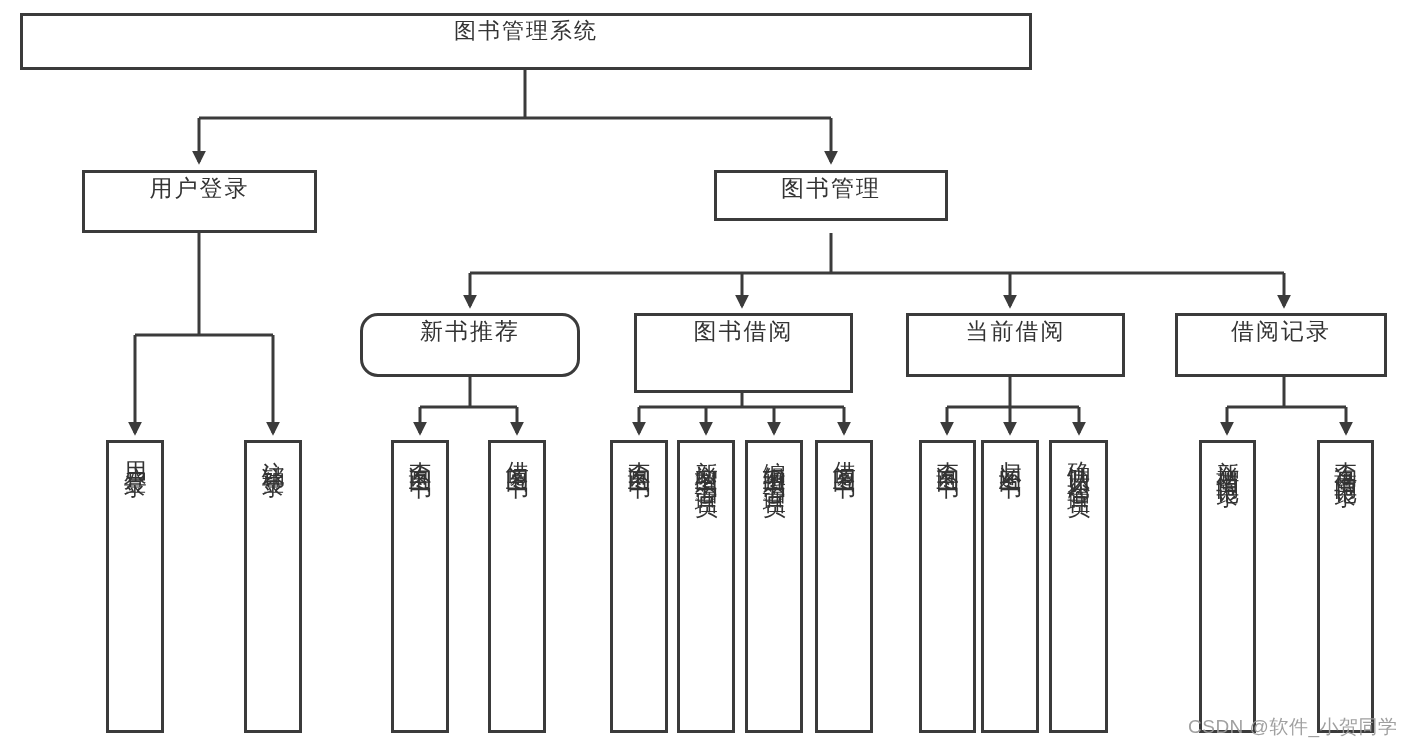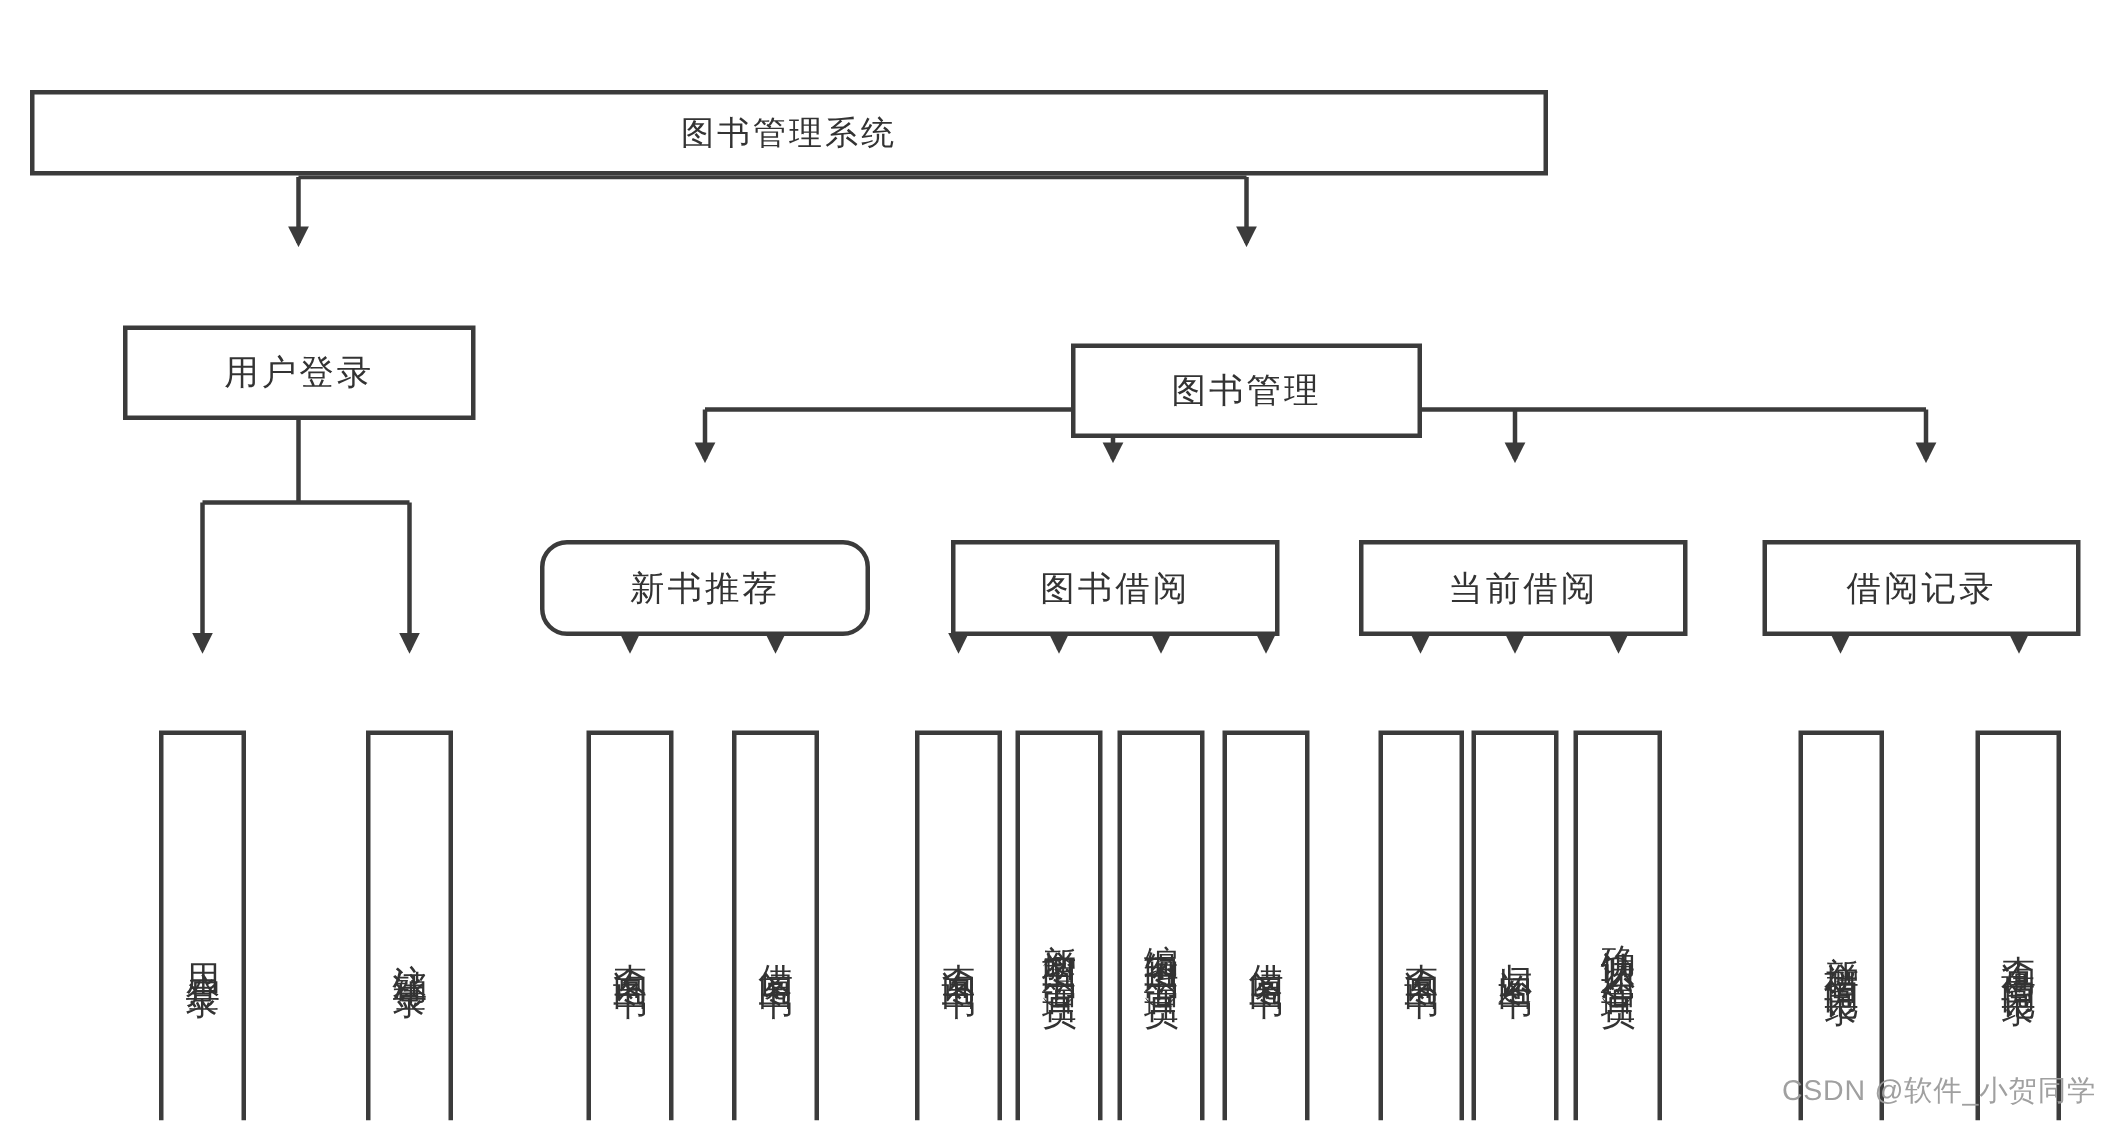--- a/index.html
+++ b/index.html
@@ -27,24 +27,22 @@
     stroke-width: 3;
     fill: none;
   }
   #arrowhead path { fill: var(--line); }
   .box {
     position: absolute;
     box-sizing: border-box;
     border: 3px solid var(--line);
     background: #fff;
     display: flex;
-    align-items: center;
     justify-content: center;
     color: var(--text);
-    margin-top: 47px;
   }
   .h-box span {
     font-size: 23px;
     letter-spacing: 2px;
     white-space: nowrap;
   }
   .root-box span { font-size: 22px; }
   .v-box span {
     writing-mode: vertical-rl;
     text-orientation: mixed;
@@ -118,28 +116,28 @@
     <path class="cline" d="M1346 407 V433" marker-end="url(#arrowhead)"></path>
   </svg>
 
   <div class="box h-box root-box" style="left:20px; top:13px; width:1012px; height:57px;">
     <span>图书管理系统</span>
   </div>
 
   <div class="box h-box" style="left:82px; top:170px; width:235px; height:63px;">
     <span>用户登录</span>
   </div>
-  <div class="box h-box" style="left:714px; top:182px; width:234px; height:63px;">
+  <div class="box h-box" style="left:714px; top:170px; width:234px; height:51px;">
     <span>图书管理</span>
   </div>
 
   <div class="box h-box" style="left:360px; top:313px; width:220px; height:64px;border-radius:18px;">
     <span>新书推荐</span>
   </div>
-  <div class="box h-box" style="left:634px; top:313px; width:219px; height:64px;">
+  <div class="box h-box" style="left:634px; top:313px; width:219px; height:80px;">
     <span>图书借阅</span>
   </div>
   <div class="box h-box" style="left:906px; top:313px; width:219px; height:64px;">
     <span>当前借阅</span>
   </div>
   <div class="box h-box" style="left:1175px; top:313px; width:212px; height:64px;">
     <span>借阅记录</span>
   </div>
 
   <div class="box v-box" style="left:106px; top:440px; width:58px; height:293px;">

